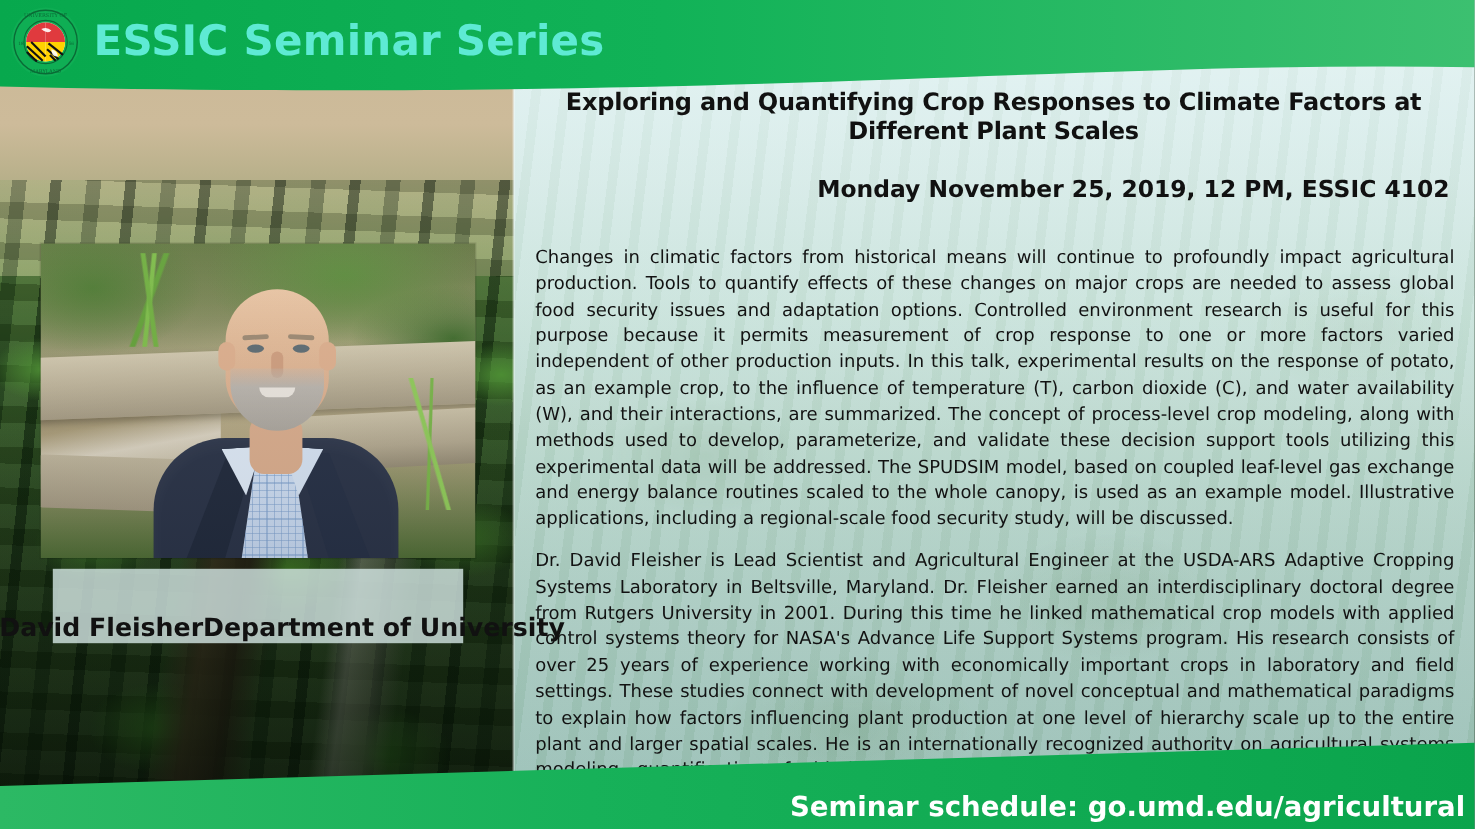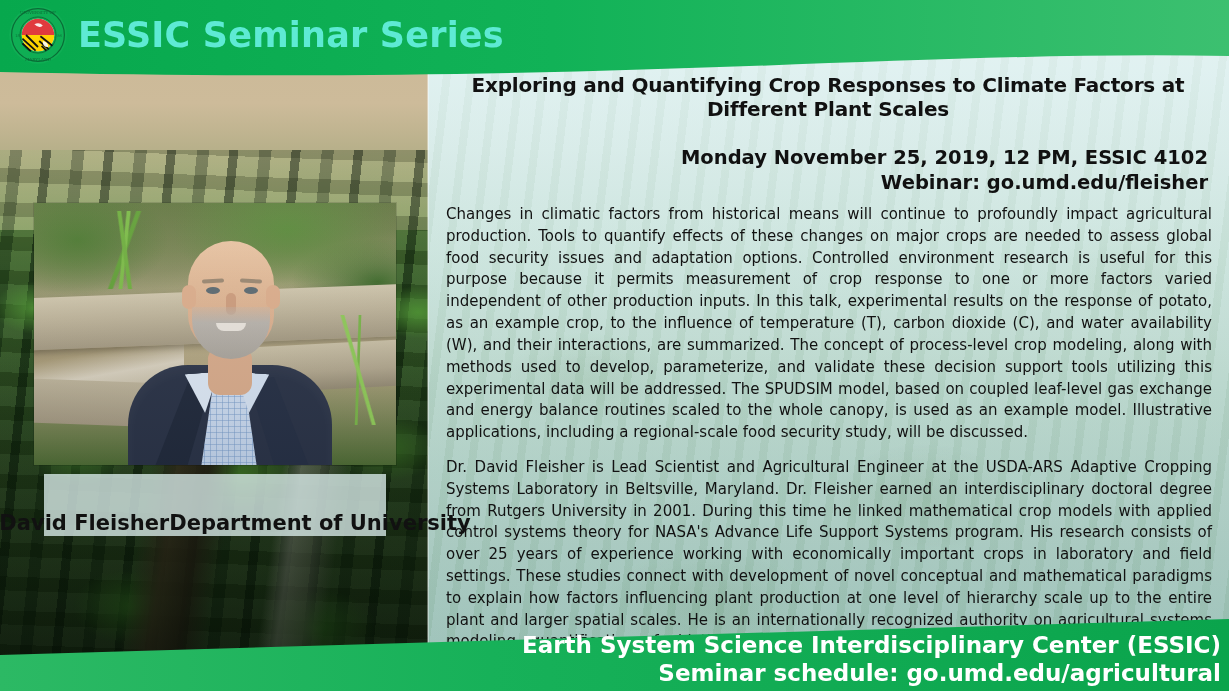--- a/index.html
+++ b/index.html
@@ -267,21 +267,20 @@
   </div>
 
   <div class="right-panel">
     <div class="right-texture"></div>
     <div class="right-veil"></div>
 
     <div class="content">
       <div class="talk-title">Exploring and Quantifying Crop Responses to Climate Factors at Different Plant Scales</div>
       <div class="talk-when">
         <div>Monday November 25, 2019, 12 PM, ESSIC 4102</div>
-        <div>Webinar: go.umd.edu/fleisher</div>
       </div>
       <div class="abstract">
         <p>Changes in climatic factors from historical means will continue to profoundly impact agricultural production. Tools to quantify effects of these changes on major crops are needed to assess global food security issues and adaptation options. Controlled environment research is useful for this purpose because it permits measurement of crop response to one or more factors varied independent of other production inputs. In this talk, experimental results on the response of potato, as an example crop, to the influence of temperature (T), carbon dioxide (C), and water availability (W), and their interactions, are summarized. The concept of process-level crop modeling, along with methods used to develop, parameterize, and validate these decision support tools utilizing this experimental data will be addressed. The SPUDSIM model, based on coupled leaf-level gas exchange and energy balance routines scaled to the whole canopy, is used as an example model.  Illustrative applications, including a regional-scale food security study, will be discussed.</p>
         <p>Dr. David Fleisher is Lead Scientist and Agricultural Engineer at the USDA-ARS Adaptive Cropping Systems Laboratory in Beltsville, Maryland. Dr. Fleisher earned an interdisciplinary doctoral degree from Rutgers University in 2001. During this time he linked mathematical crop models with applied control systems theory for NASA's Advance Life Support Systems program. His research consists of over 25 years of experience working with economically important crops in laboratory and field settings. These studies connect with development of novel conceptual and mathematical paradigms to explain how factors influencing plant production at one level of hierarchy scale up to the entire plant and larger spatial scales. He is an internationally recognized authority on agricultural systems modeling, quantification of abiotic stress on crop growth and development, and regional food security studies.</p>
       </div>
     </div>
   </div>
 
   <div class="panel-edge"></div>
 
@@ -376,18 +375,17 @@
       <defs>
         <linearGradient id="fg" x1="0" y1="0" x2="1" y2="0">
           <stop offset="0%" stop-color="#2cb964"></stop>
           <stop offset="40%" stop-color="#17b159"></stop>
           <stop offset="100%" stop-color="#0aa44c"></stop>
         </linearGradient>
       </defs>
       <path d="M0,54 L1229,18 L1229,90 L0,90 Z" fill="url(#fg)"></path>
     </svg>
     <div class="footer-text">
-      <div>Earth System Science Interdisciplinary Center (ESSIC)</div>
       <div>Seminar schedule:  go.umd.edu/agricultural</div>
     </div>
   </div>
 
 </div>
 
 </body></html>

